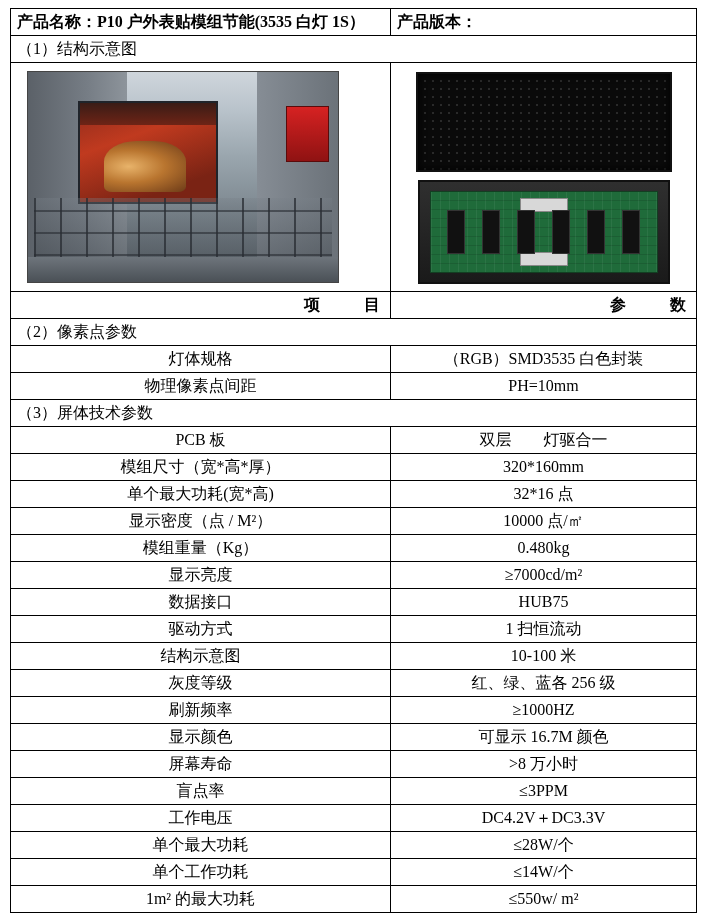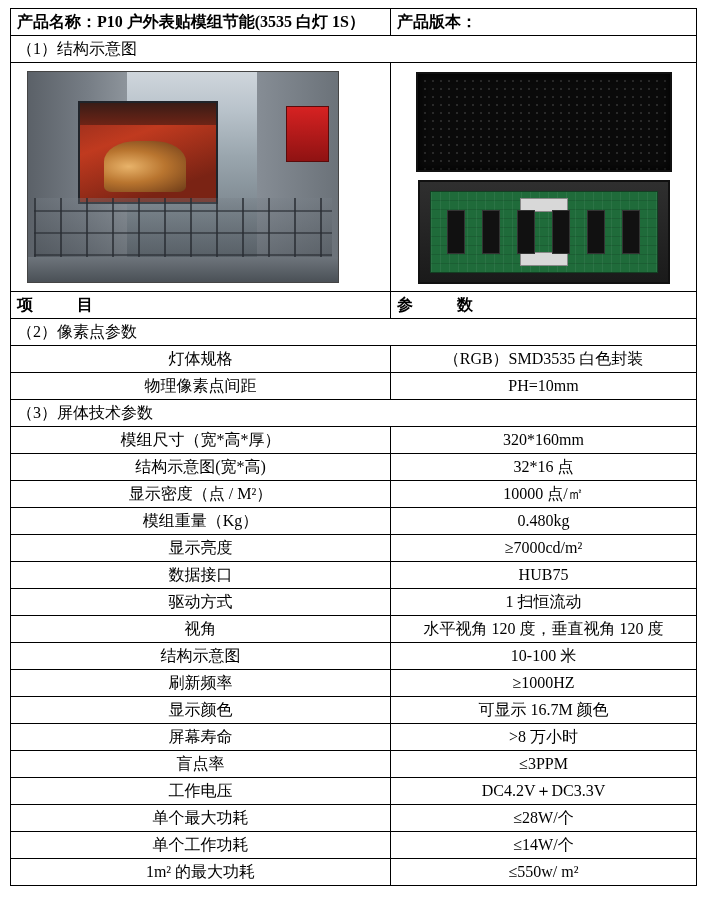--- a/index.html
+++ b/index.html
@@ -128,21 +128,21 @@
   }
   .conn{
     position:absolute;left:50%;transform:translateX(-50%);top:6px;
     width:46px;height:12px;background:#d8d8d8;border:1px solid #888;
   }
   .conn2{
     position:absolute;left:50%;transform:translateX(-50%);bottom:6px;
     width:46px;height:12px;background:#d8d8d8;border:1px solid #888;
   }
   .item-hdr td{
-    text-align:left;font-weight:bold;font-size:15px;height:26px;
+    text-align:right;font-weight:bold;font-size:15px;height:26px;
     letter-spacing:4px;
   }
   .label{font-size:13.5px;text-align:center;}
   .value{font-size:13.5px;text-align:center;}
 </style>
 </head>
 <body>
 
 <div class="sheet">
   <table class="doc">
@@ -209,25 +209,29 @@
       <tr>
         <td class="label">物理像素点间距</td>
         <td class="value">PH=10mm</td>
       </tr>
 
       <tr>
         <td class="section" colspan="2">（3）屏体技术参数</td>
       </tr>
 
       <tr>
+        <td class="label">PCB 板</td>
+        <td class="value">双层　　灯驱合一</td>
+      </tr>
+      <tr>
         <td class="label">模组尺寸（宽*高*厚）</td>
         <td class="value">320*160mm</td>
       </tr>
       <tr>
-        <td class="label">结构示意图(宽*高)</td>
+        <td class="label">单个最大功耗(宽*高)</td>
         <td class="value">32*16 点</td>
       </tr>
       <tr>
         <td class="label">显示密度（点 / M²）</td>
         <td class="value">10000 点/㎡</td>
       </tr>
       <tr>
         <td class="label">模组重量（Kg）</td>
         <td class="value">0.480kg</td>
       </tr>
@@ -237,26 +241,26 @@
       </tr>
       <tr>
         <td class="label">数据接口</td>
         <td class="value">HUB75</td>
       </tr>
       <tr>
         <td class="label">驱动方式</td>
         <td class="value">1 扫恒流动</td>
       </tr>
       <tr>
-        <td class="label">视角</td>
-        <td class="value">水平视角 120 度，垂直视角 120 度</td>
-      </tr>
-      <tr>
         <td class="label">结构示意图</td>
         <td class="value">10-100 米</td>
+      </tr>
+      <tr>
+        <td class="label">灰度等级</td>
+        <td class="value">红、绿、蓝各 256 级</td>
       </tr>
       <tr>
         <td class="label">刷新频率</td>
         <td class="value">≥1000HZ</td>
       </tr>
       <tr>
         <td class="label">显示颜色</td>
         <td class="value">可显示 16.7M 颜色</td>
       </tr>
       <tr>

